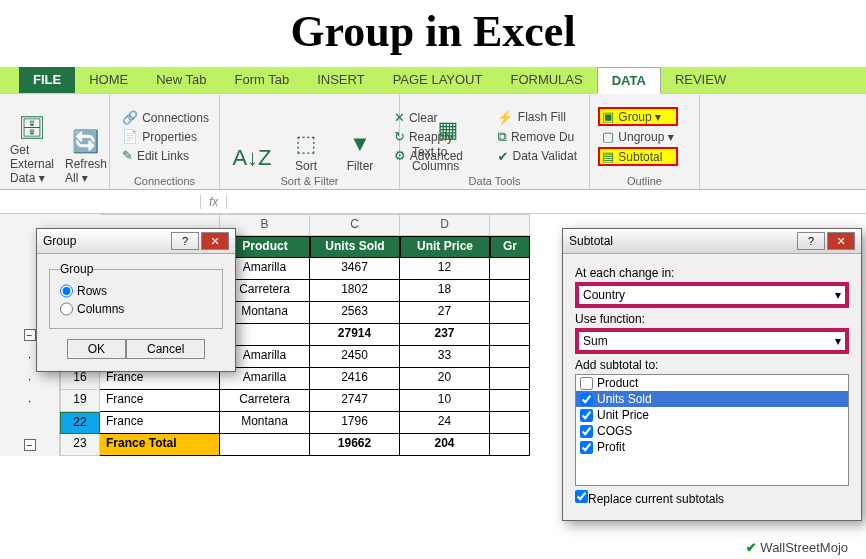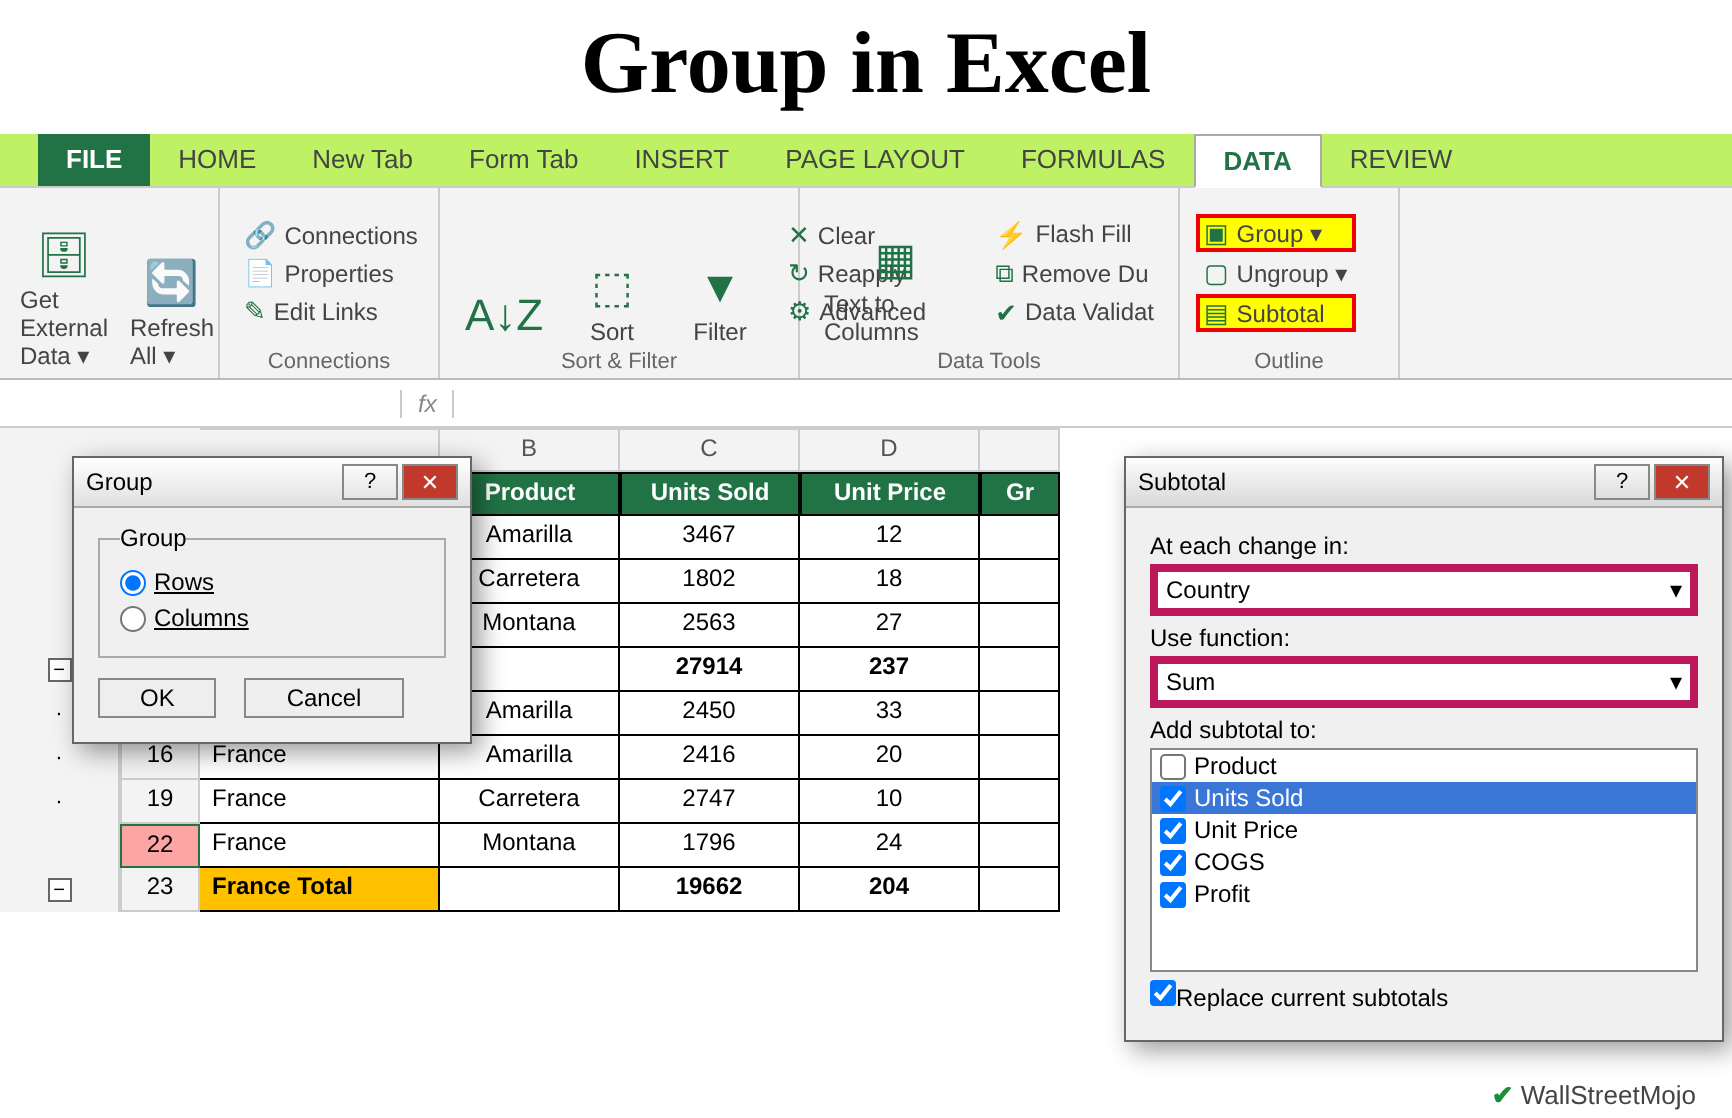--- a/index.html
+++ b/index.html
@@ -25,41 +25,41 @@
 
 .fbar { display:flex; align-items:center; border-bottom:1px solid #ccc; height:24px; font-size:12px;}
 .fbar .fx { padding:0 8px; font-style:italic; color:#888; border-left:1px solid #ccc; border-right:1px solid #ccc;}
 
 .sheet { position:relative; }
 .colhead, .row { display:flex; }
 .rowhead { width:100px; display:flex; font-size:11px;}
 .outline { width:60px; display:flex; align-items:center; justify-content:center; gap:4px; background:#f3f3f3; border-right:1px solid #ccc;}
 .outline .box { width:12px; height:12px; border:1px solid #666; display:flex;align-items:center;justify-content:center; font-size:10px; background:#fff; cursor:pointer;}
 .rnum { width:40px; text-align:center; background:#f3f3f3; border:1px solid #ccc; border-top:none; font-size:12px; padding:2px 0;}
-.rnum.sel { background:#fca5a5; border:1px solid #217346;}
+.rnum.sel { background:#0ea5e9; border:1px solid #217346;}
 .cell { border:1px solid #000; border-top:none; border-left:none; padding:2px 4px; font-size:12px; text-align:center; height:22px; overflow:hidden;}
 .colhead .cell { background:#f3f3f3; border:1px solid #ccc; border-left:none; color:#555;}
 .colhead .rowhead {background:#f3f3f3;}
 .datahead .cell { background:#217346; color:#fff; font-weight:600; border:1px solid #000;}
 .c-a{width:120px;} .c-b{width:90px;} .c-c{width:90px;} .c-d{width:90px;} .c-e{width:40px;}
 .total .cell { font-weight:700; }
 .total .c-a { background:#ffc000; text-align:left; padding-left:6px;}
 .cell.left{text-align:left; padding-left:6px;}
 
 
 .dlg { position:absolute; background:#f0f0f0; border:1px solid #666; box-shadow:4px 4px 12px rgba(0,0,0,0.4); font-size:12px;}
 .dlg .titlebar { display:flex; align-items:center; background:linear-gradient(#fff,#e0e0e0); padding:3px 6px; border-bottom:1px solid #aaa;}
 .dlg .titlebar .t { flex:1; }
 .dlg .titlebar .wbtn { width:28px; height:18px; margin-left:2px; display:flex;align-items:center;justify-content:center; border:1px solid #888; font-size:11px; cursor:pointer;}
 .dlg .titlebar .wclose { background:#c0392b; color:#fff;}
 .dlg .body { padding:8px 12px 12px;}
 .dlg fieldset { border:1px solid #aaa; padding:6px 10px 10px; margin-bottom:10px;}
-.dlg .radio { display:flex; align-items:center; gap:4px; padding:2px 0;text-decoration:underline;}
+.dlg .radio { display:flex; gap:4px; padding:2px 0;}
 .dlg .radio input{margin:0;}
-.dlg .btnrow { display:flex; gap:14px; justify-content:flex-start;}
+.dlg .btnrow { display:flex; justify-content:center;}
 .dlg .btn { padding:2px 20px; border:1px solid #888; background:#eee; cursor:pointer;}
 #group-dlg { top:228px; left:8px; width:200px;margin-left:28px;}
 
 #sub-dlg { top:228px; right:4px; width:300px; background:#f0f0f0;}
 #sub-dlg .titlebar{ background:linear-gradient(#fdfdfd,#d8d8d8);}
 #sub-dlg .body > label { display:block; margin:4px 0 2px; }
 #sub-dlg select, #sub-dlg .combo { width:100%; border:4px solid #be185d; background:#fff; padding:2px 4px; font-size:12px;}
 #sub-dlg .listbox { border:1px solid #888; background:#fff; height:112px; overflow:auto;}
 #sub-dlg .li { display:flex; align-items:center; gap:4px; padding:1px 4px; font-size:12px;}
 #sub-dlg .li.sel { background:#3a76d6; color:#fff;}

